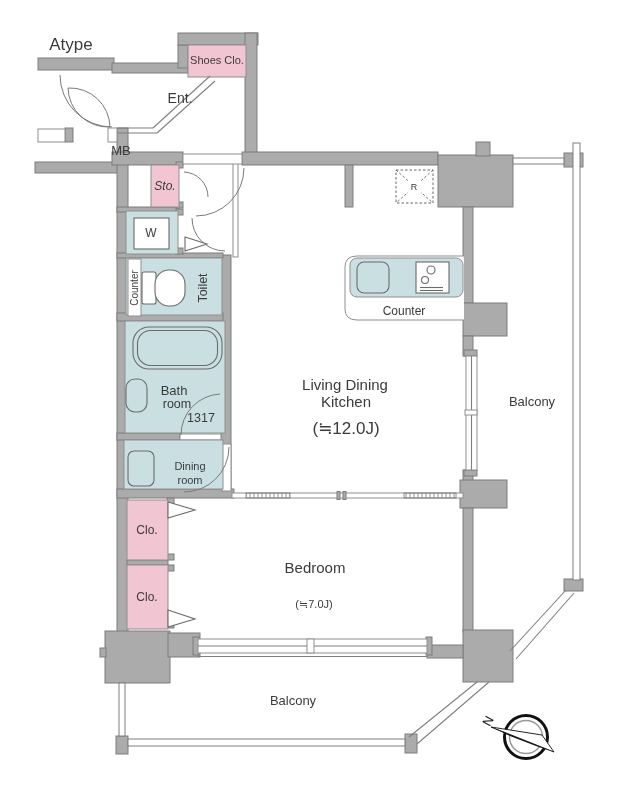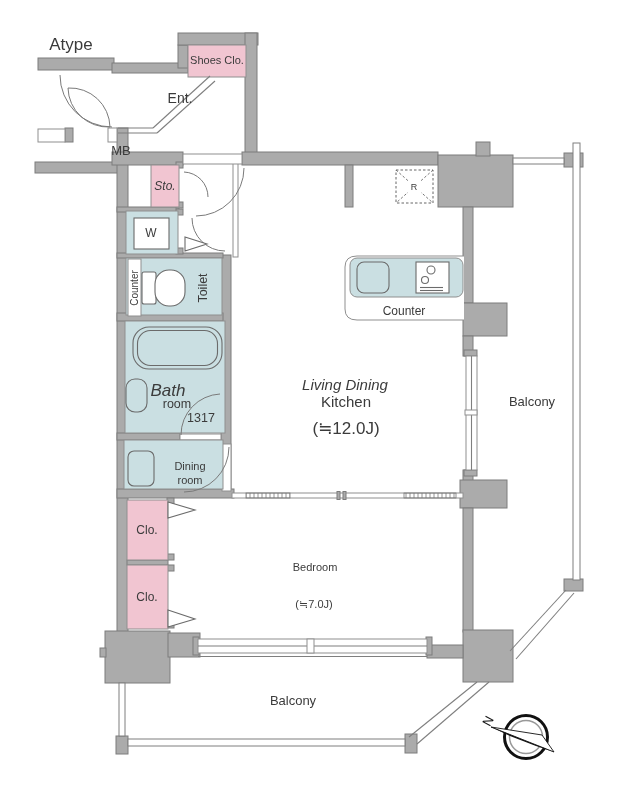--- a/index.html
+++ b/index.html
@@ -198,30 +198,30 @@
 </svg>
 
   <div class="lbl" style="left:71px;top:44px;font-size:17px;">Atype</div>
   <div class="lbl" style="left:217px;top:60px;font-size:11px;">Shoes Clo.</div>
   <div class="lbl" style="left:158px;top:98px;font-size:14px;padding-left:44px;">Ent.</div>
   <div class="lbl" style="left:84px;top:150px;font-size:13px;margin-left:37px;">MB</div>
   <div class="lbl" style="left:165px;top:186px;font-size:12px;font-style:italic;">Sto.</div>
   <div class="lbl" style="left:151px;top:233px;font-size:12px;">W</div>
   <div class="lbl v" style="left:134.5px;top:288px;font-size:10px;">Counter</div>
   <div class="lbl v" style="left:203px;top:288px;font-size:12.5px;">Toilet</div>
-  <div class="lbl" style="left:168px;top:390px;font-size:17px;font-style:italic;">Bath</div>
+  <div class="lbl" style="left:174px;top:390px;font-size:13px;">Bath</div>
   <div class="lbl" style="left:177px;top:404px;font-size:12.5px;">room</div>
   <div class="lbl" style="left:177px;top:418px;font-size:12.5px;margin-left:24px;">1317</div>
   <div class="lbl" style="left:190px;top:466px;font-size:11px;">Dining</div>
   <div class="lbl" style="left:190px;top:480px;font-size:11px;">room</div>
-  <div class="lbl" style="left:345px;top:384px;font-size:15px;font-style:italic;">Living Dining</div>
+  <div class="lbl" style="left:345px;top:384px;font-size:15px;">Living Dining</div>
   <div class="lbl" style="left:346px;top:401px;font-size:15px;">Kitchen</div>
   <div class="lbl" style="left:346px;top:428px;font-size:17px;">(≒12.0J)</div>
   <div class="lbl" style="left:404px;top:311px;font-size:12px;">Counter</div>
   <div class="lbl" style="left:414px;top:187px;font-size:9px;">R</div>
-  <div class="lbl" style="left:315px;top:567px;font-size:11px;">Bedroom</div>
+  <div class="lbl" style="left:315px;top:567px;font-size:15px;">Bedroom</div>
   <div class="lbl" style="left:314px;top:604px;font-size:11px;">(≒7.0J)</div>
   <div class="lbl" style="left:147px;top:530px;font-size:12px;">Clo.</div>
   <div class="lbl" style="left:147px;top:597px;font-size:12px;">Clo.</div>
   <div class="lbl" style="left:532px;top:401px;font-size:13px;">Balcony</div>
   <div class="lbl" style="left:293px;top:700px;font-size:13px;">Balcony</div>
   <div class="lbl" style="left:488px;top:721px;font-size:13px;transform:translate(-50%,-50%) rotate(-62deg);color:#111;">N</div>
 </div>
 
 </body></html>

